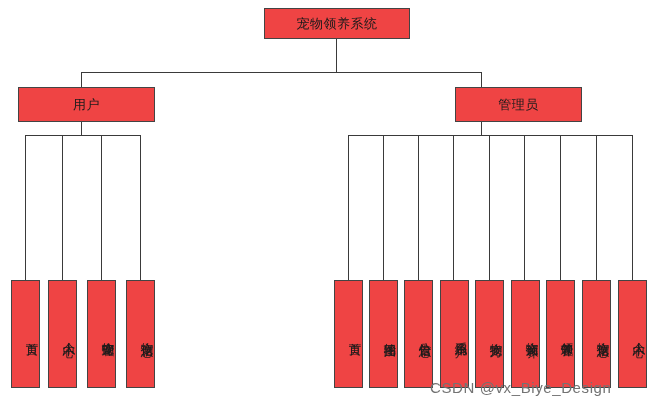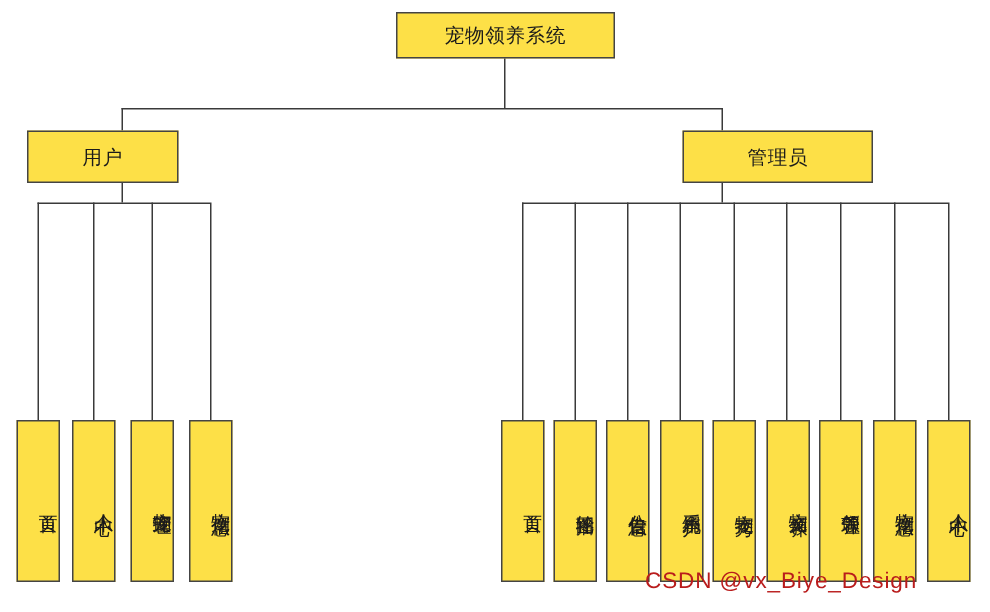--- a/index.html
+++ b/index.html
@@ -14,21 +14,21 @@
     position: relative;
     width: 660px;
     height: 408px;
     background: #ffffff;
     overflow: hidden;
   }
   .node {
     position: absolute;
     box-sizing: border-box;
     border: 1px solid #444444;
-    background: #fde047;
+    background: #ef4444;
     display: flex;
     align-items: center;
     justify-content: center;
     color: #1b1b1b;
   }
   .node.root,
   .node.level2 {
     font-size: 13px;
     letter-spacing: 0.5px;
   }
@@ -52,21 +52,21 @@
     position: absolute;
     background: #3a3a3a;
   }
   .connector.h { height: 1px; }
   .connector.v { width: 1px; }
   #watermark {
     position: absolute;
     left: 430px;
     top: 379px;
     font-size: 15px;
-    color: #b91c1c;
+    color: #737373;
     letter-spacing: 0.6px;
     white-space: nowrap;
     user-select: none;
   }
 </style>
 </head>
 <body>
 
 <div id="canvas">
 
@@ -75,21 +75,21 @@
   </div>
 
   <div class="connector v" style="left:336px; top:39px; width:1px; height:33px;"></div>
 
   <div class="connector h" style="left:81px; top:72px; width:401px; height:1px;"></div>
 
   <div class="connector v" style="left:81px; top:72px; width:1px; height:15px;"></div>
 
   <div class="connector v" style="left:481px; top:72px; width:1px; height:15px;"></div>
 
-  <div class="node level2" style="left:18px; top:87px; width:101px; height:35px;">
+  <div class="node level2" style="left:18px; top:87px; width:137px; height:35px;">
     <span>用户</span>
   </div>
 
   <div class="node level2" style="left:418px; top:87px; width:127px; height:35px;margin-left:37px;">
     <span>管理员</span>
   </div>
 
   <div class="connector v" style="left:81px; top:122px; width:1px; height:13px;"></div>
   <div class="connector h" style="left:25px; top:135px; width:115px; height:1px;"></div>
 

